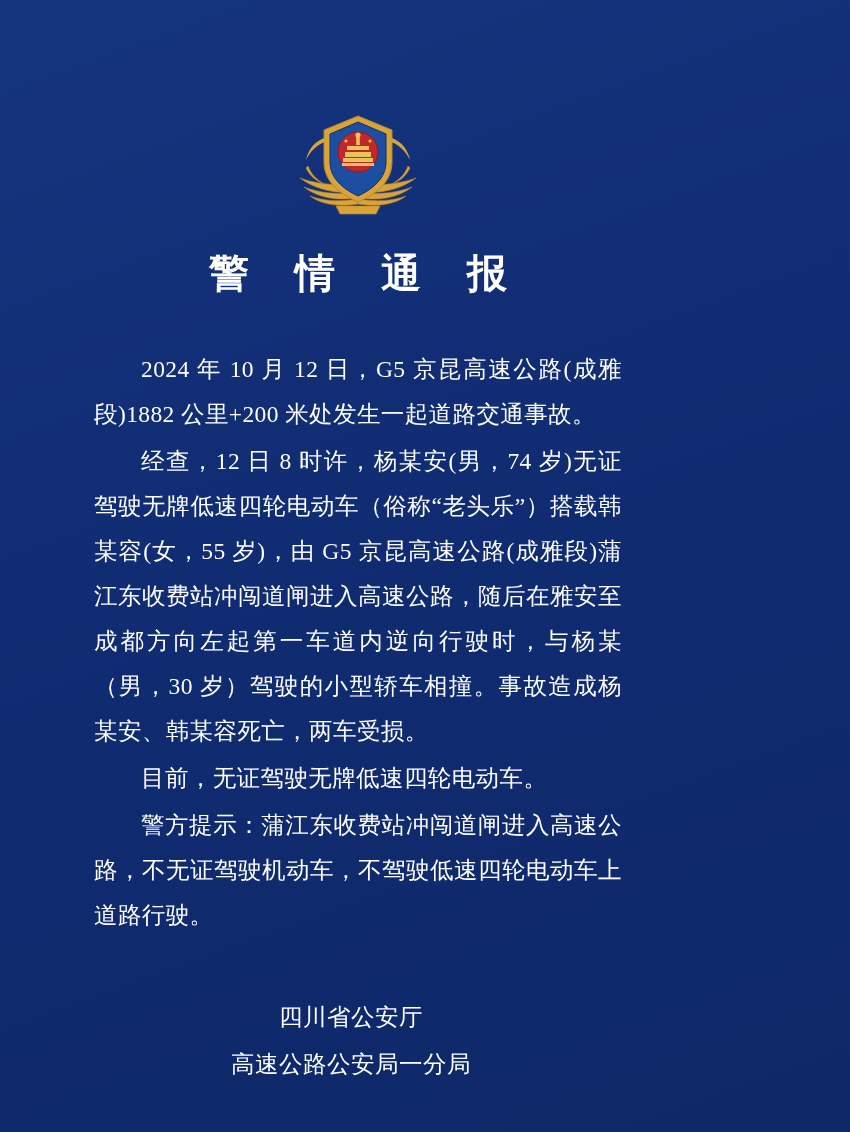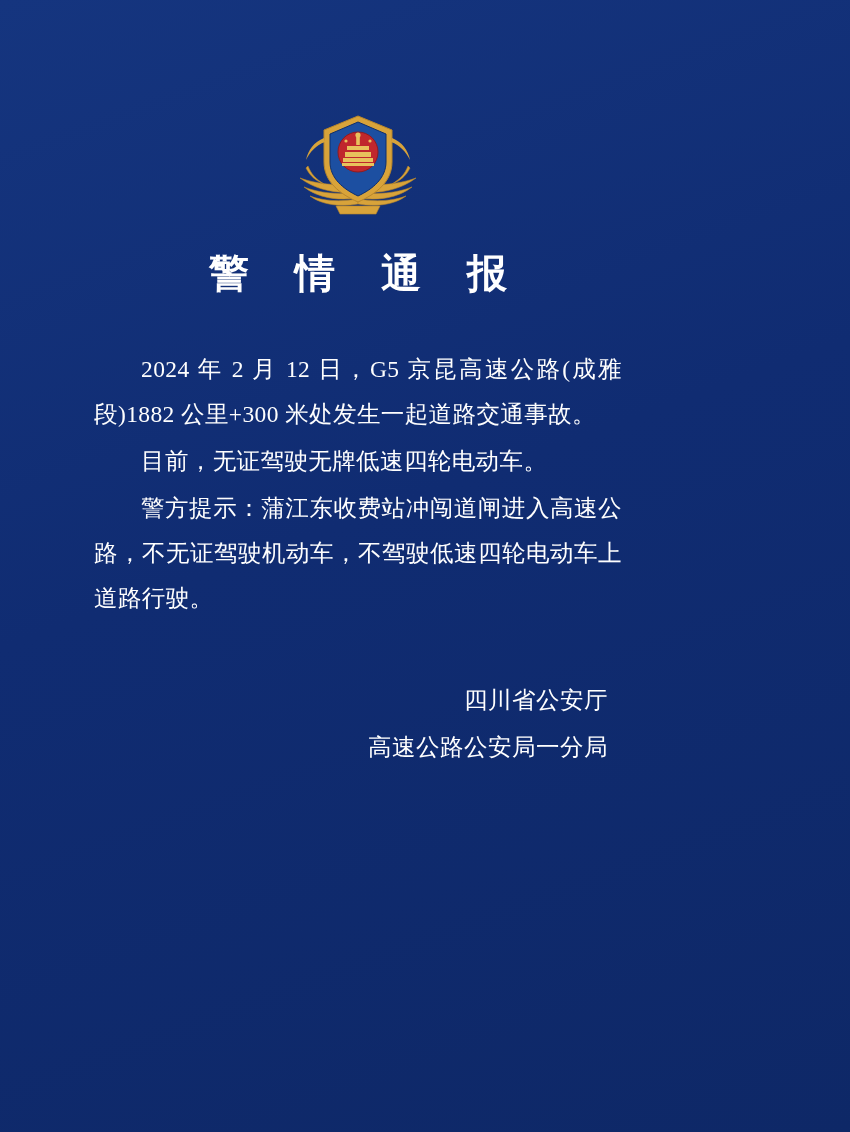--- a/index.html
+++ b/index.html
@@ -65,21 +65,21 @@
     margin: 0 0 2px 0;
     text-indent: 2em;
   }
   .body-text p.no-indent-hang {
     text-indent: 2em;
   }
 
   
   .sign-block {
     margin-top: 56px;
-    text-align: right;
+    text-align: center;
     font-size: 23.5px;
     line-height: 47px;
     padding-right: 14px;
     letter-spacing: 0.5px;
   }
   .sign-block div { white-space: nowrap; }
 </style>
 </head>
 <body>
 
@@ -127,21 +127,22 @@
           <path d="M36 30 C26 34 20 42 18 52 C22 44 28 37 37 34 Z"></path>
           <path d="M104 30 C114 34 120 42 122 52 C118 44 112 37 103 34 Z"></path>
         </g>
       </svg>
     </div>
   </div>
 
   <div class="doc-title">警 情 通 报</div>
 
   <div class="body-text">
-    <p>2024 年 2 月 12 日，G5 京昆高速公路(成雅段)1882 公里+300 米处发生一起道路交通事故。</p>
+    <p>2024 年 10 月 12 日，G5 京昆高速公路(成雅段)1882 公里+200 米处发生一起道路交通事故。</p>
+    <p>经查，12 日 8 时许，杨某安(男，74 岁)无证驾驶无牌低速四轮电动车（俗称“老头乐”）搭载韩某容(女，55 岁)，由 G5 京昆高速公路(成雅段)蒲江东收费站冲闯道闸进入高速公路，随后在雅安至成都方向左起第一车道内逆向行驶时，与杨某（男，30 岁）驾驶的小型轿车相撞。事故造成杨某安、韩某容死亡，两车受损。</p>
     <p>目前，无证驾驶无牌低速四轮电动车。</p>
     <p class="no-indent-hang">警方提示：蒲江东收费站冲闯道闸进入高速公路，不无证驾驶机动车，不驾驶低速四轮电动车上道路行驶。</p>
   </div>
 
   <div class="sign-block">
     <div>四川省公安厅</div>
     <div>高速公路公安局一分局</div>
   </div>
 
 </div>

